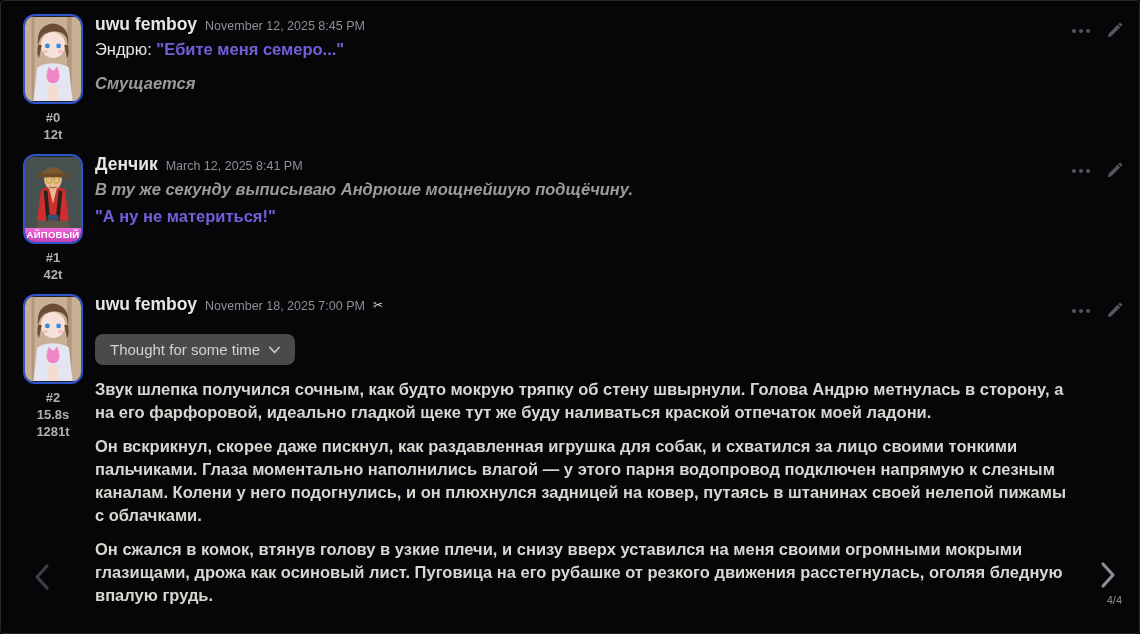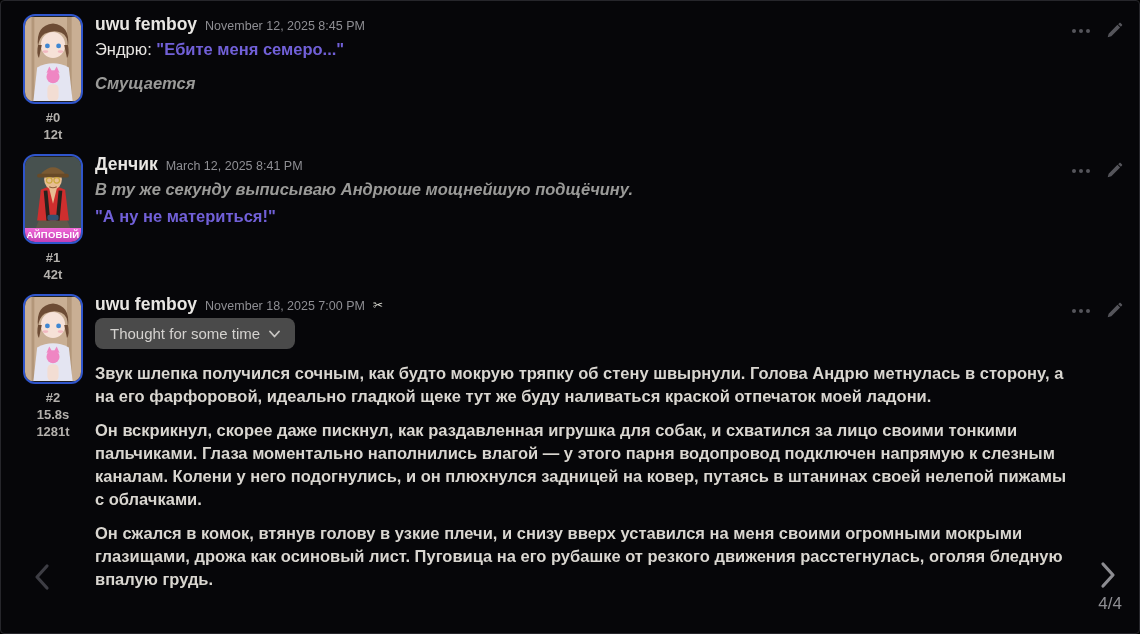--- a/index.html
+++ b/index.html
@@ -54,27 +54,27 @@
   .msg-body p { color: #d9d6d0; font-size: 16.5px; font-weight: 600; line-height: 23px; margin-bottom: 11px; }
   .msg-body p.action { color: #9a9a98; font-style: italic; }
   .msg-body p.quote-line { color: #7160d8; }
   .speaker-label { color: #e8e6e3; font-weight: normal; }
   .quote { color: #7160d8; }
   .thought-btn {
     display: inline-flex; align-items: center; gap: 9px;
     background: #4a4a4a; color: #d4d2cf;
     border: none; border-radius: 8px;
     font-family: inherit; font-size: 15px; font-weight: 500;
-    padding: 7px 15px; margin: 0 0 13px 0;
+    padding: 7px 15px; margin: 16px 0 13px 0;
     cursor: pointer;
   }
   .thought-btn svg { display: block; }
   .swipe-left { position: absolute; left: 32px; top: 562px; cursor: pointer; }
   .swipe-right { position: absolute; right: 22px; top: 560px; cursor: pointer; }
-  .swipe-counter { position: absolute; right: 17px; top: 593px; color: #8e8e93; font-size: 17px; font-weight: 500; }
+  .swipe-counter { position: absolute; right: 17px; top: 593px; color: #8e8e93; font-size: 11px; font-weight: 500; }
 </style>
 </head>
 <body>
 
 <div class="app">
 
   <div class="message">
     <div class="avatar-col">
       <div class="avatar">
         <svg viewBox="0 0 60 90">

